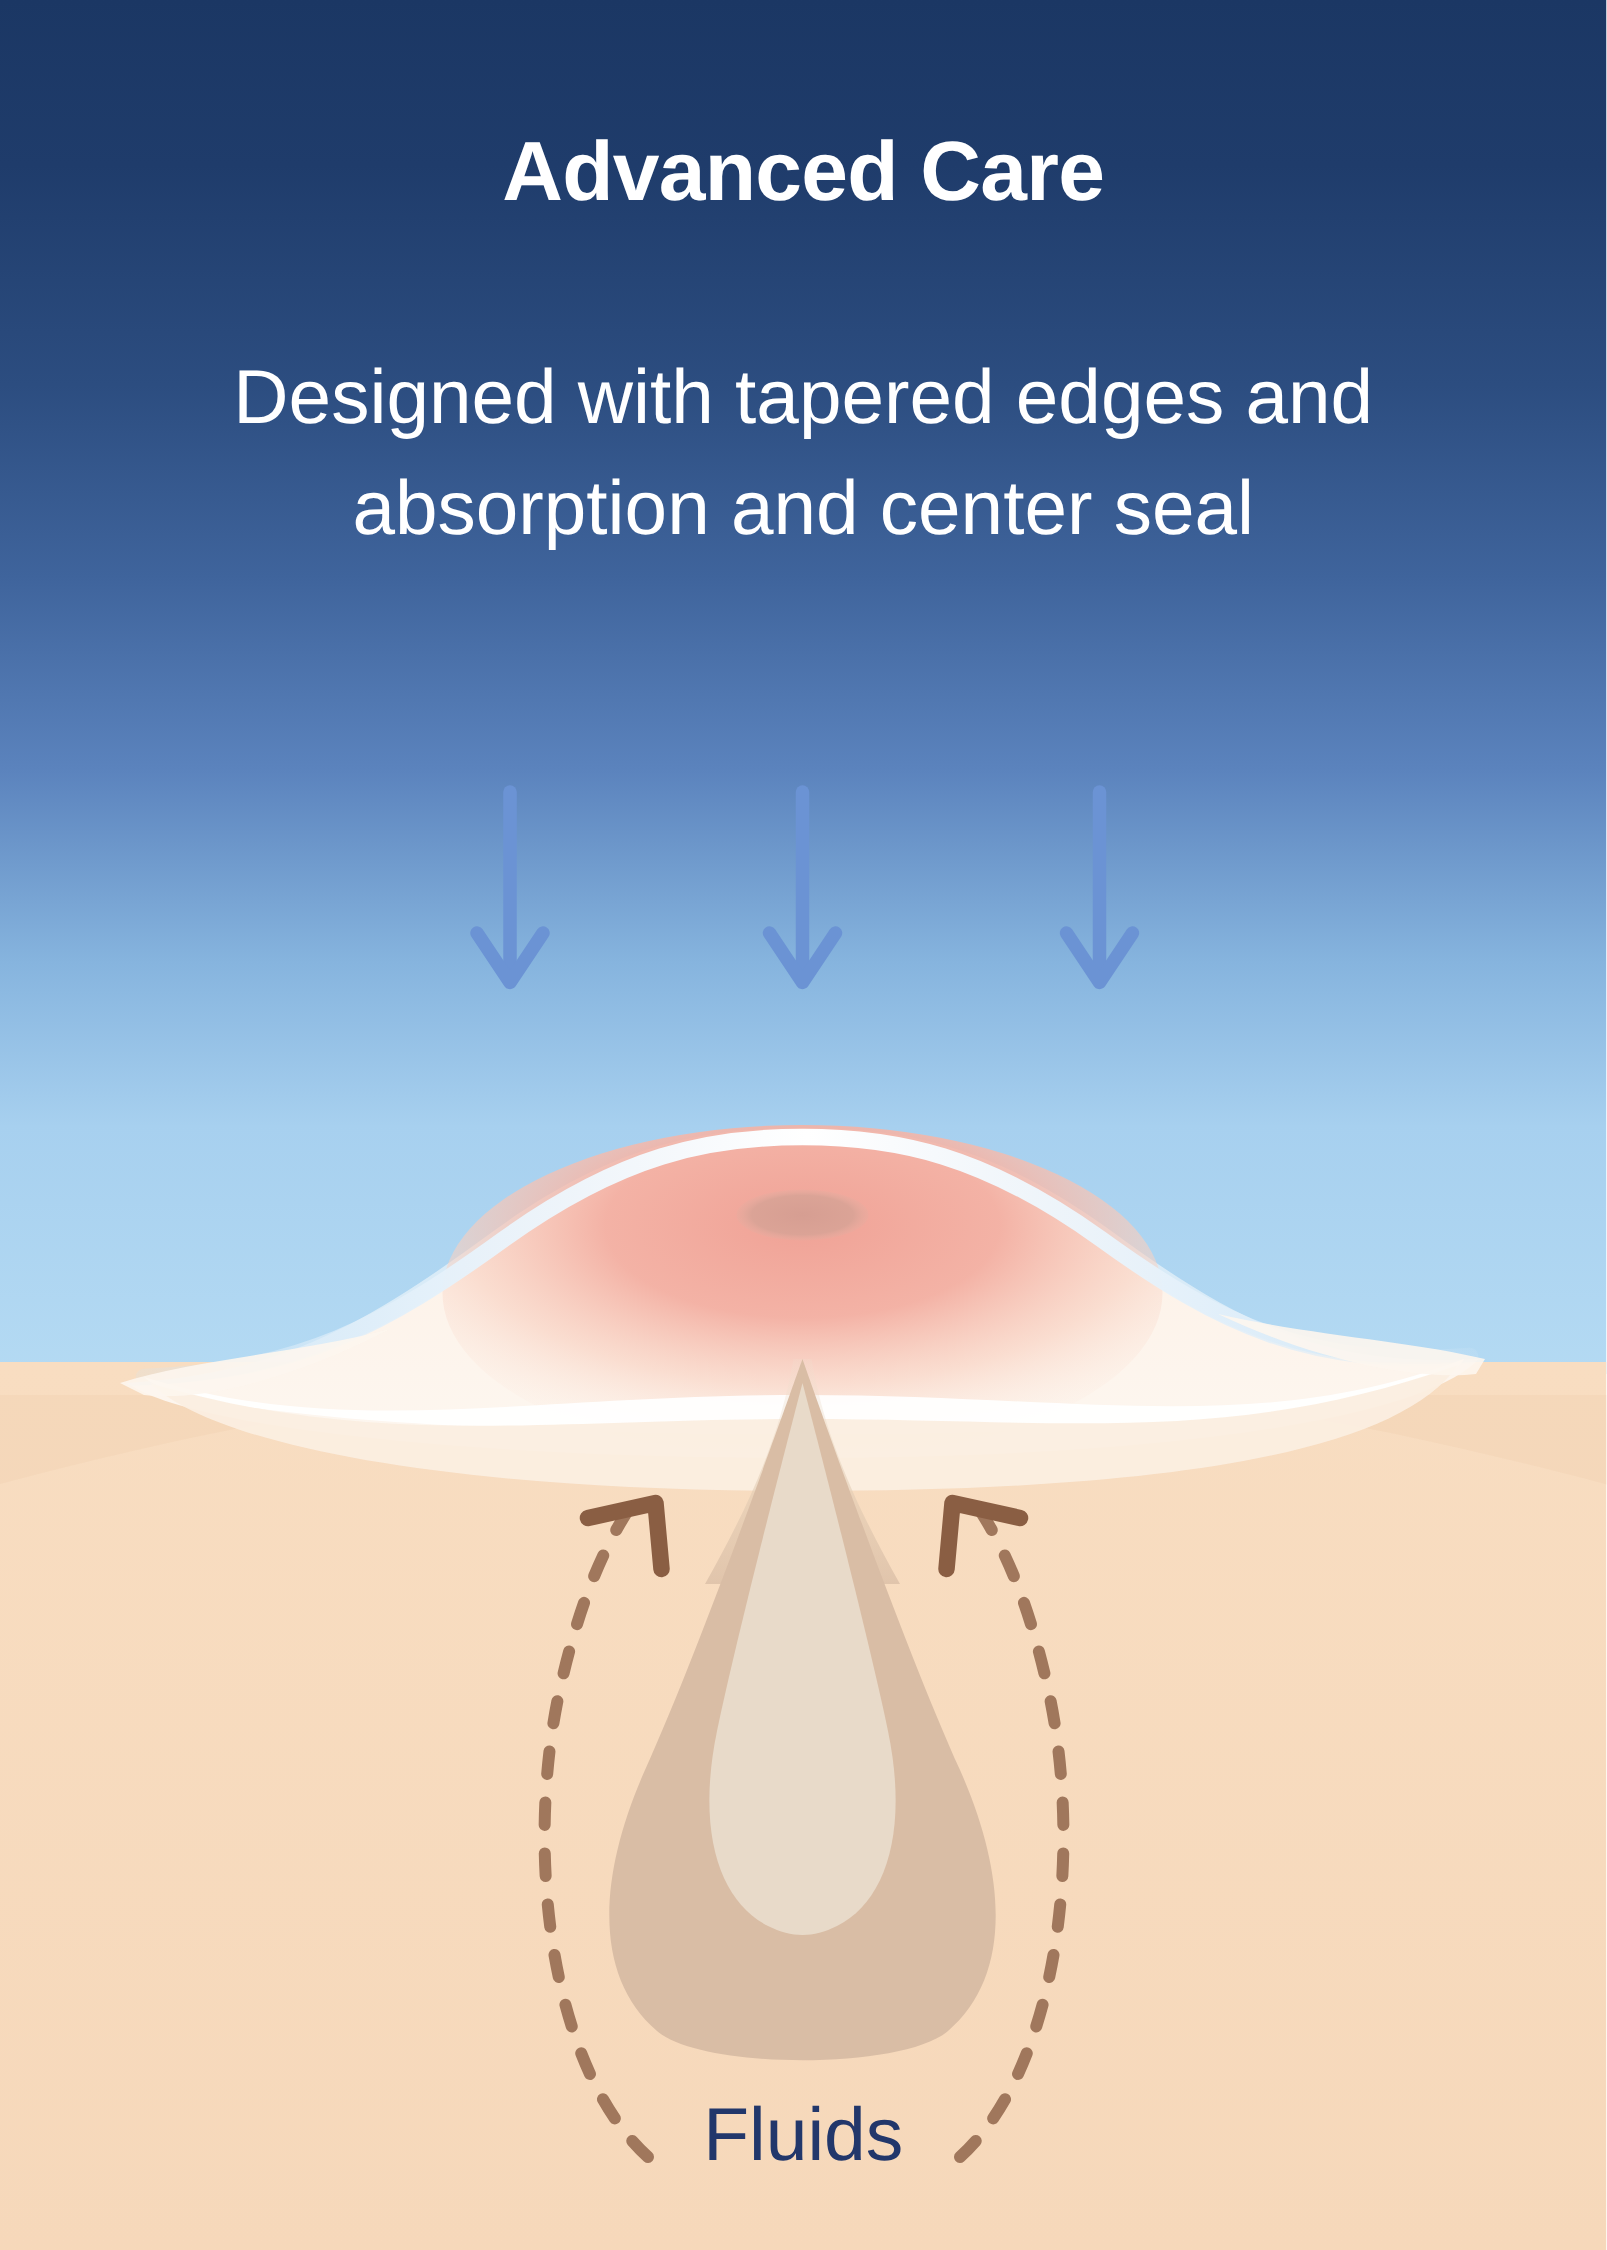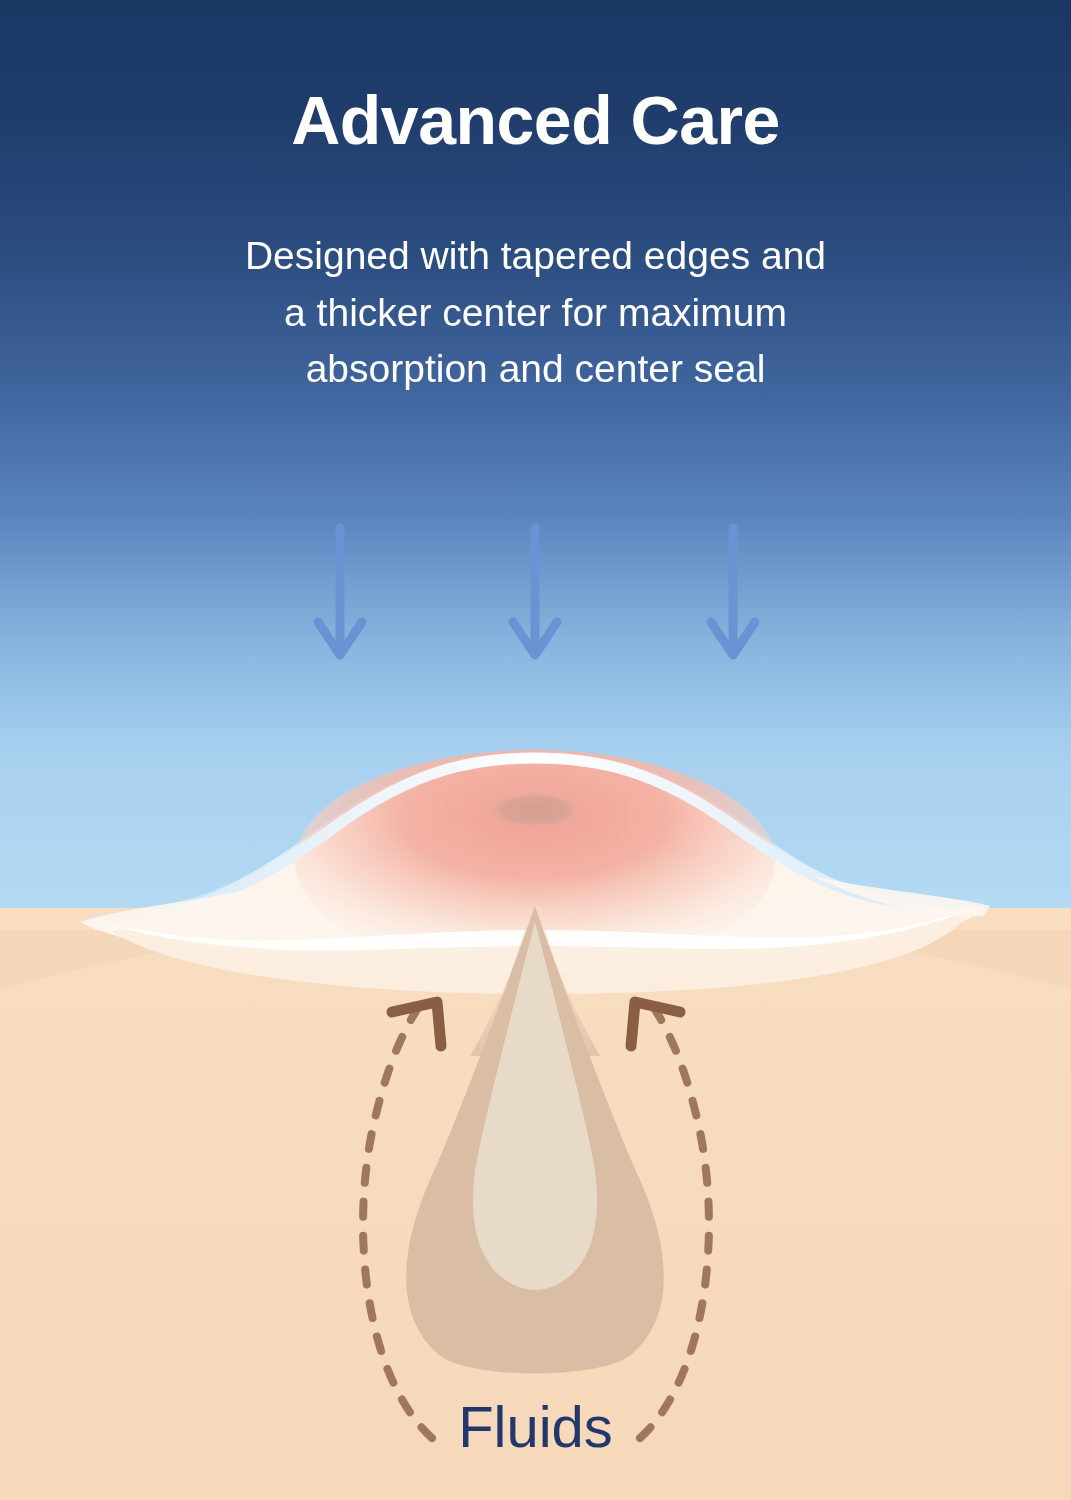--- a/index.html
+++ b/index.html
@@ -31,47 +31,47 @@
     width: 1071px;
     height: 1500px;
     pointer-events: none;
   }
   #headline {
     position: absolute;
     top: 86px;
     left: 0;
     width: 1071px;
     text-align: center;
-    font-size: 68px;
+    font-size: 56px;
     font-weight: bold;
     letter-spacing: -0.5px;
     color: #ffffff;
     line-height: 1.0;
   }
   #subhead {
     position: absolute;
     top: 228px;
     left: 0;
     width: 1071px;
     text-align: center;
-    font-size: 39px;
+    font-size: 51px;
     font-weight: normal;
     color: #ffffff;
     line-height: 1.45;
   }
   #subhead .sub-line {
     display: block;
   }
   #fluids-label {
     position: absolute;
     top: 1398px;
     left: 0;
     width: 1071px;
     text-align: center;
-    font-size: 58px;
+    font-size: 50px;
     font-weight: normal;
     color: #22376b;
     line-height: 1.0;
   }
 </style>
 </head>
 <body>
 
 <div id="poster">
 
@@ -226,20 +226,19 @@
         <path d="M 680 1012 L 635 1002 L 631 1046" stroke="#8a5e43" stroke-width="11" stroke-linecap="round" stroke-linejoin="round"></path>
       </g>
     </g>
   </svg>
 
   <div class="text-layer">
     <div id="headline">Advanced Care</div>
 
     <div id="subhead">
       <span class="sub-line">Designed with tapered edges and</span>
-      <span class="sub-line">a thicker center for maximum</span>
       <span class="sub-line">absorption and center seal</span>
     </div>
 
     <div id="fluids-label">Fluids</div>
   </div>
 
 </div>
 
 </body></html>

